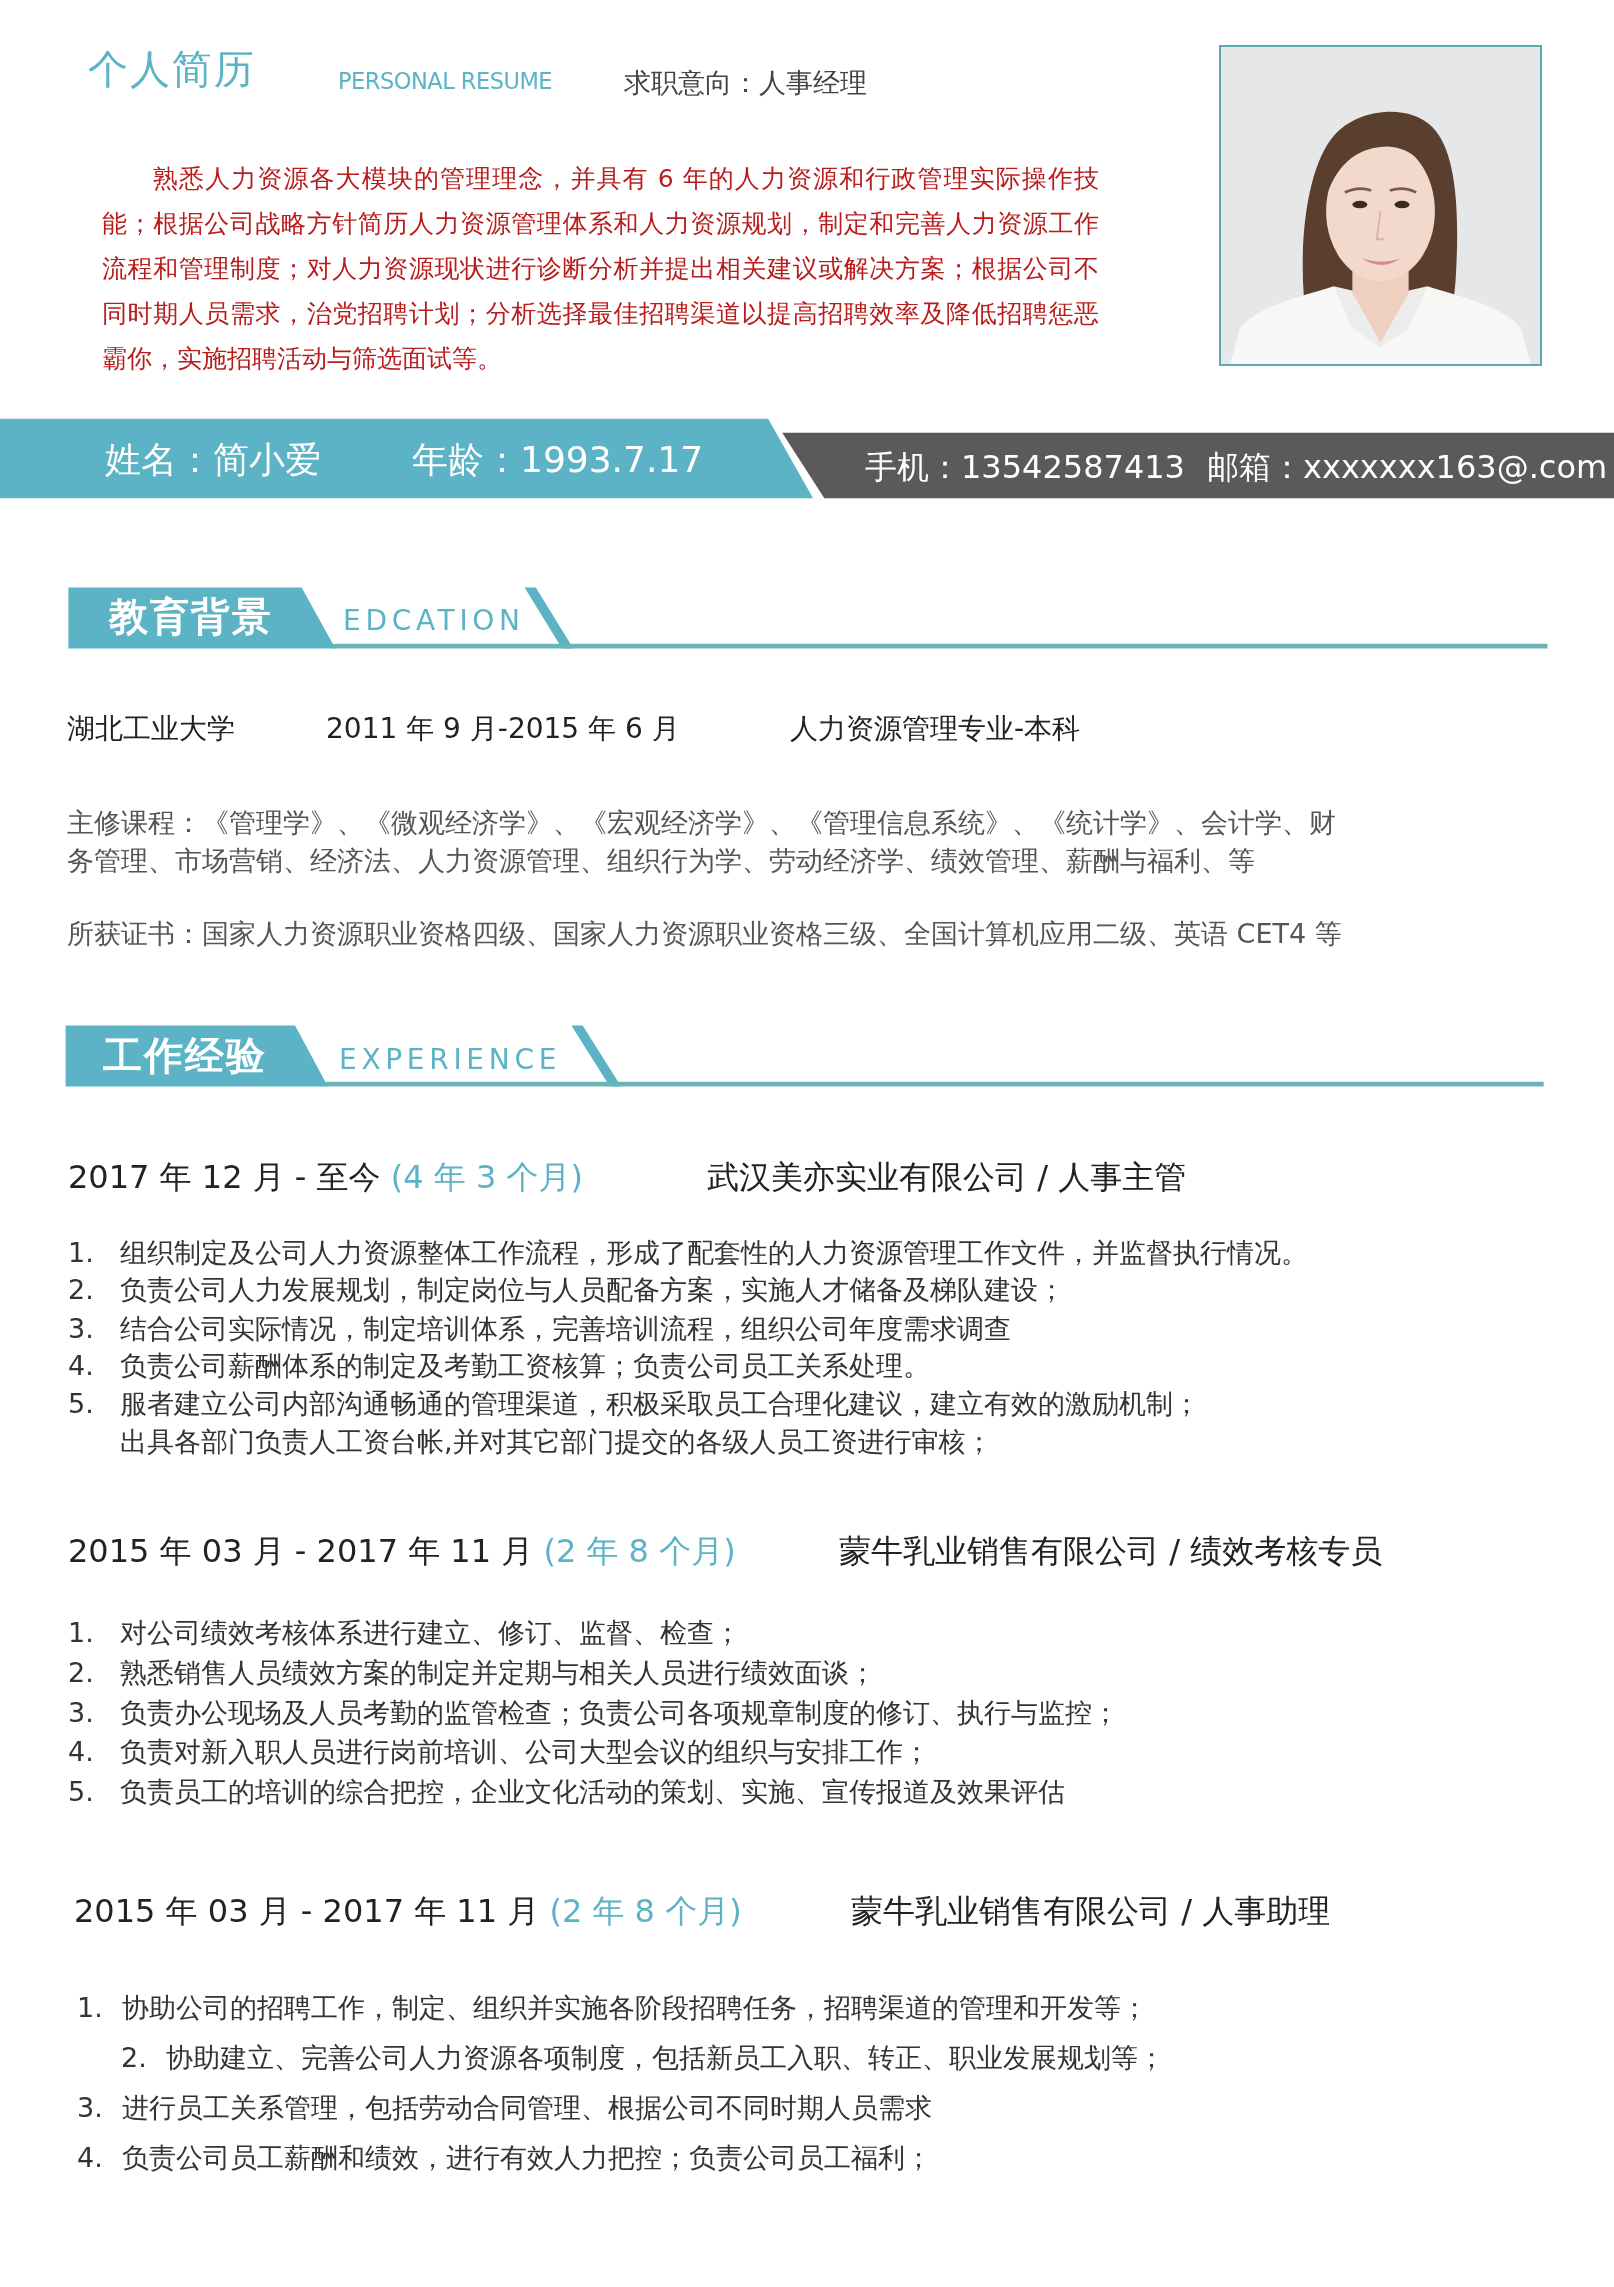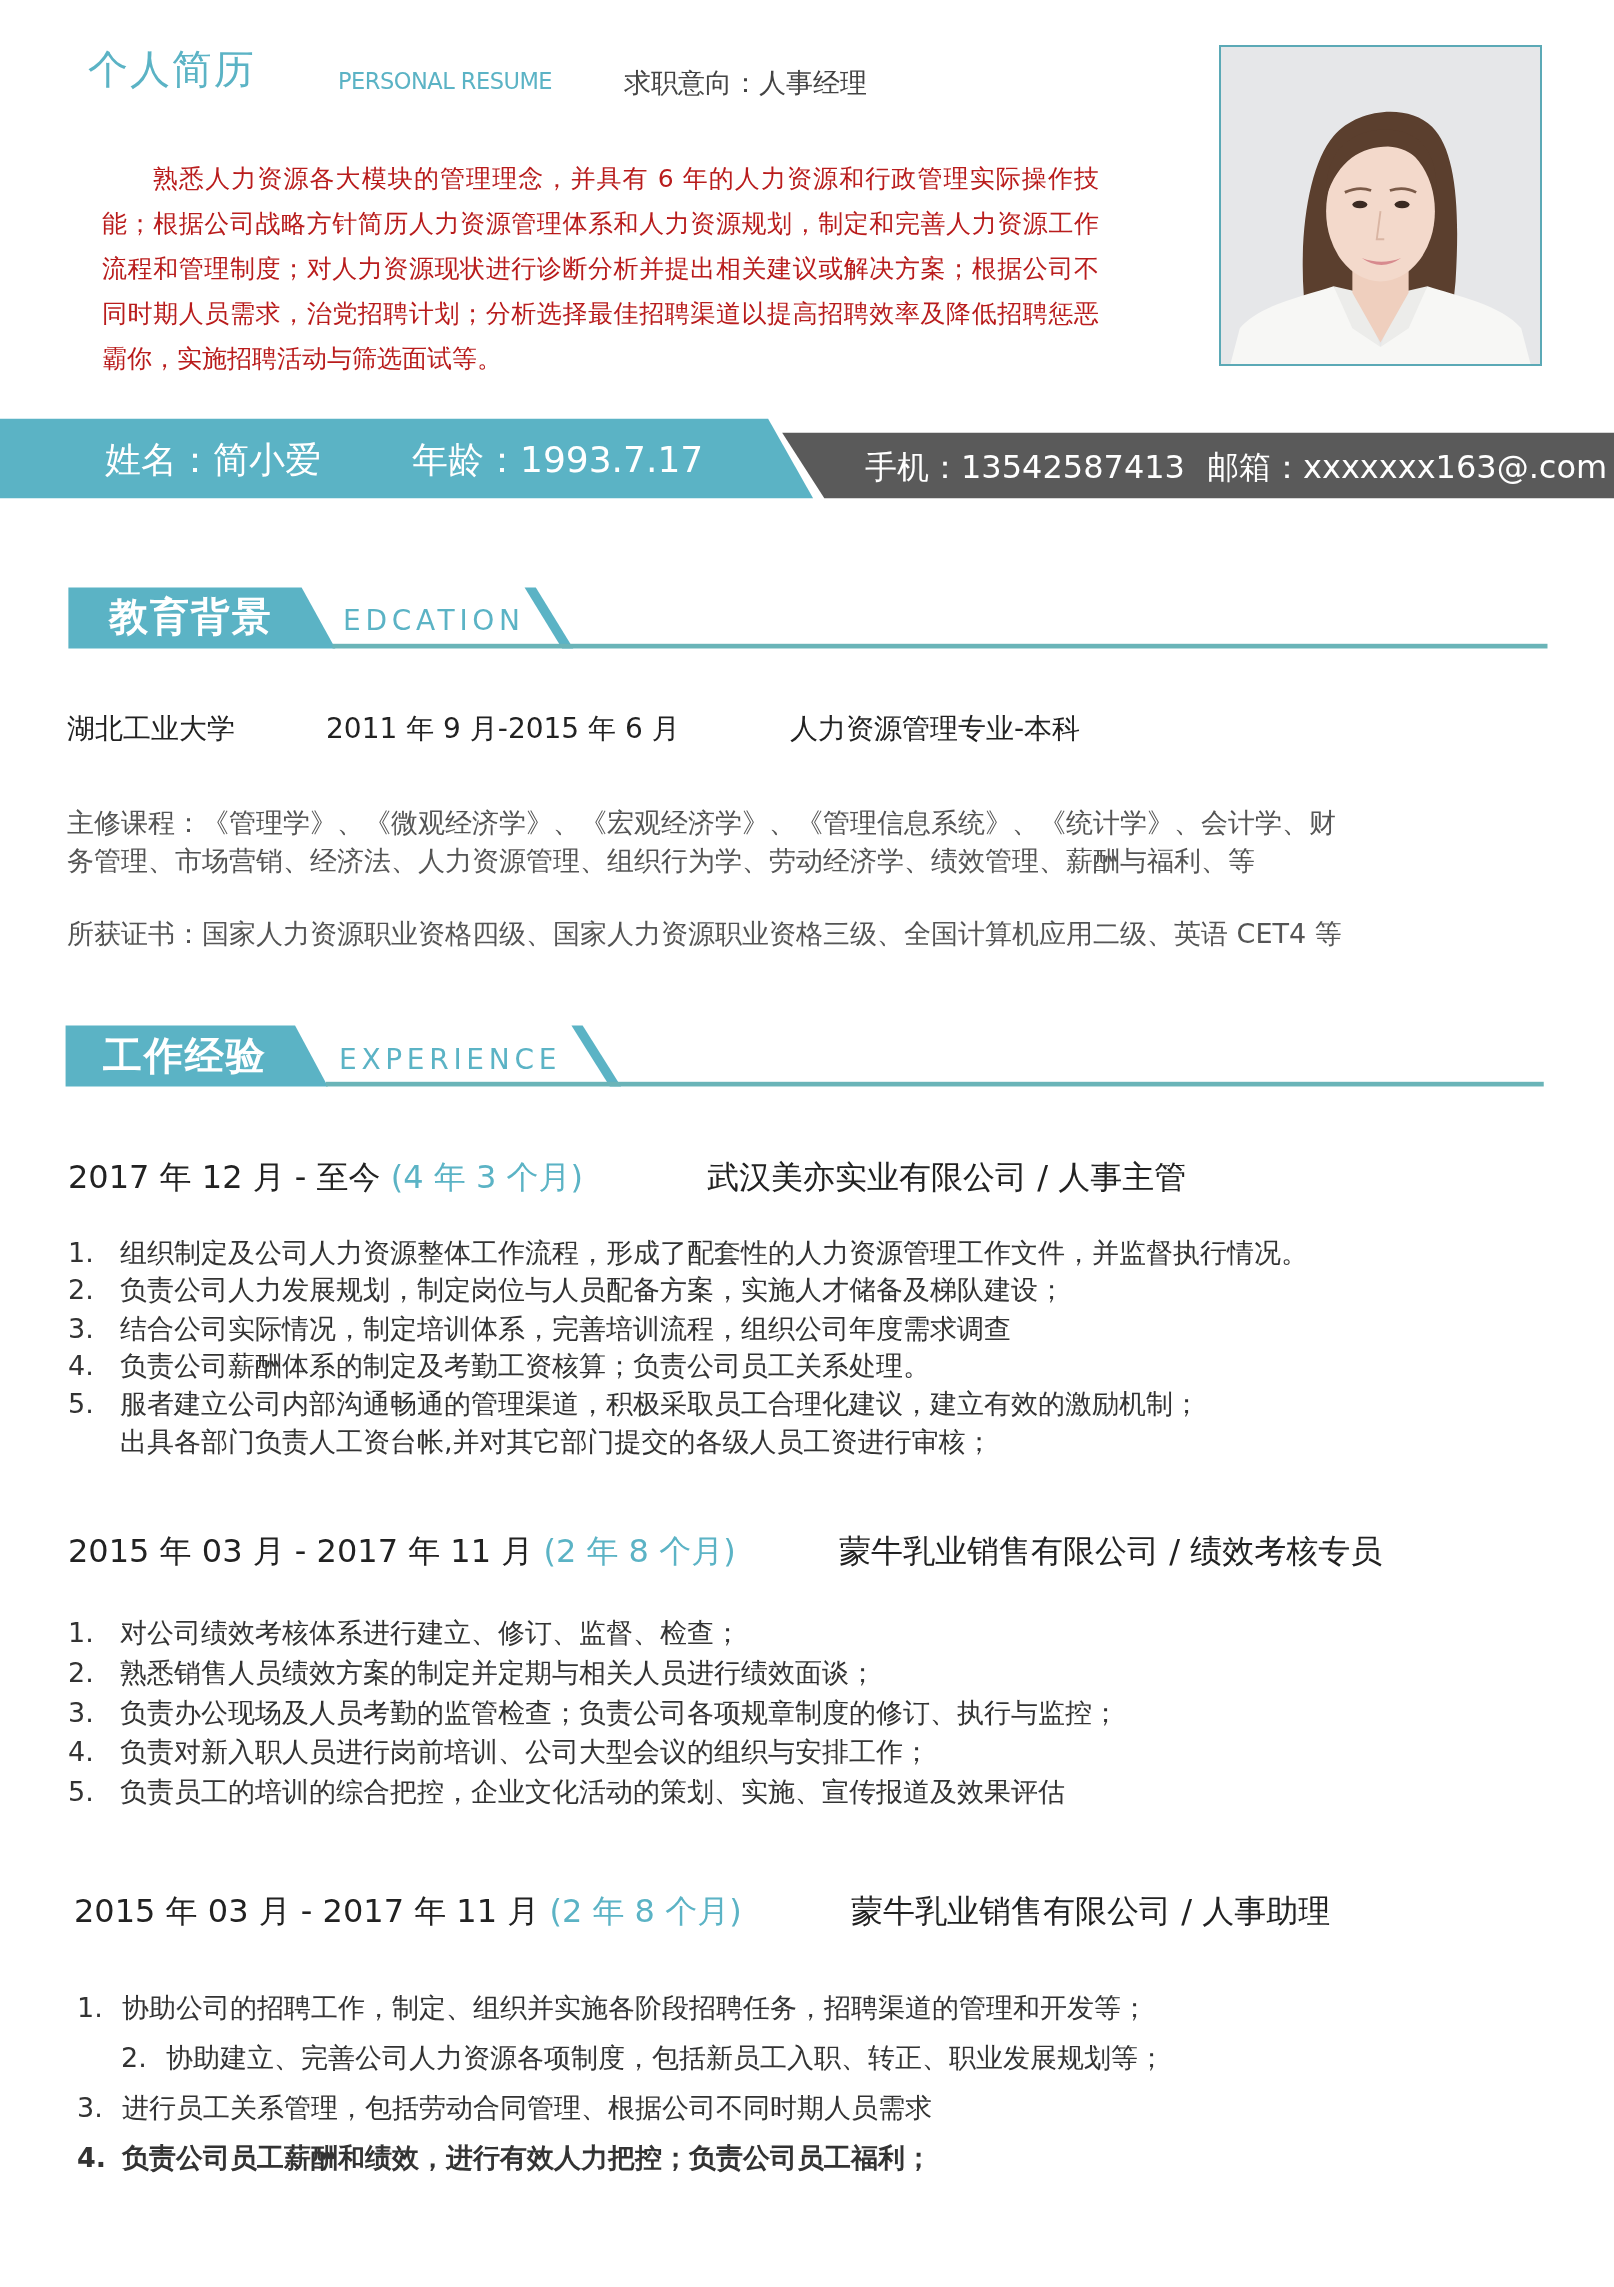--- a/index.html
+++ b/index.html
@@ -117,14 +117,14 @@
 <div class="abs item" style="left:68px;top:1775px;"><span class="num">5.</span><span>负责员工的培训的综合把控，企业文化活动的策划、实施、宣传报道及效果评估</span></div>
 
 <div class="abs job-head" style="left:74px;top:1892px;">
   <span>2015 年 03 月  - 2017 年 11 月</span>
   <span class="dur">(2 年 8 个月)</span>
 </div>
 <div class="abs job-head" style="left:851px;top:1892px;">蒙牛乳业销售有限公司  /  人事助理</div>
 <div class="abs item" style="left:77px;top:1991px;"><span class="num3">1.</span><span>协助公司的招聘工作，制定、组织并实施各阶段招聘任务，招聘渠道的管理和开发等；</span></div>
 <div class="abs item" style="left:77px;top:2041px;margin-left:44px;"><span class="num3">2.</span><span>协助建立、完善公司人力资源各项制度，包括新员工入职、转正、职业发展规划等；</span></div>
 <div class="abs item" style="left:77px;top:2091px;"><span class="num3">3.</span><span>进行员工关系管理，包括劳动合同管理、根据公司不同时期人员需求</span></div>
-<div class="abs item" style="left:77px;top:2141px;font-weight:bold;"><span class="num3">4.</span><span>负责公司员工薪酬和绩效，进行有效人力把控；负责公司员工福利；</span></div>
+<div class="abs item" style="left:77px;top:2141px;"><span class="num3">4.</span><span>负责公司员工薪酬和绩效，进行有效人力把控；负责公司员工福利；</span></div>
 
 
 </body></html>

